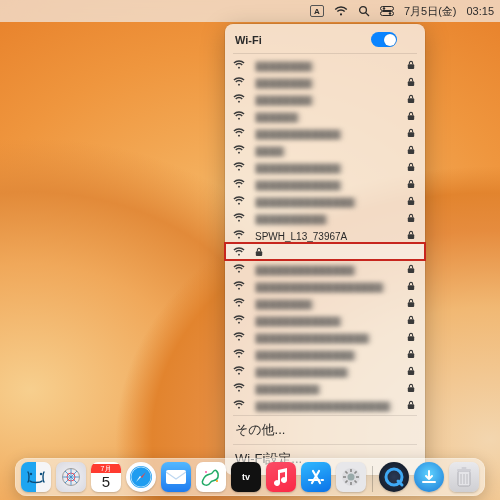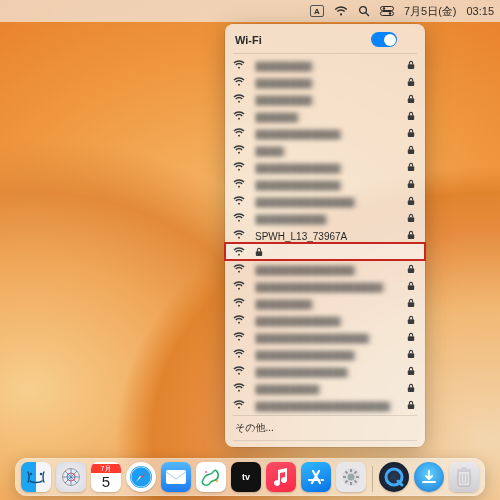--- a/index.html
+++ b/index.html
@@ -47,21 +47,21 @@
 .wifi-row {
   display:flex; align-items:flex-end; padding: 1px 10px 1px 8px;
   height: 17px; gap: 10px;
   position: relative;
 }
 .wifi-row .name { flex:1; white-space:nowrap; overflow:hidden; text-overflow:clip; }
 .wifi-row .name.blur { color: transparent; text-shadow: 0 0 4px rgba(80,80,80,0.8); filter:blur(2px); }
 .wifi-row .lock { flex:0 0 auto; }
 .wifi-row.highlight { outline: 2px solid #c7261e; outline-offset:-1px; background: rgba(255,255,255,0.35); }
 
-.wifi-footer { padding: 3px 10px; font-size: 10px; }
+.wifi-footer { padding: 3px 10px; font-size: 13px; }
 
 
 .dock-wrap { position:absolute; bottom:4px; left:50%; transform:translateX(-50%); }
 .dock {
   display:flex; align-items:flex-end; gap:5px;
   background: rgba(248,245,243,0.55);
   border-radius: 12px;
   padding: 4px 6px;
   box-shadow: 0 4px 16px rgba(0,0,0,0.2), inset 0 0 0 0.5px rgba(255,255,255,0.4);
 }
@@ -332,20 +332,21 @@
           <span class="name blur">███████████████████</span>
           <span class="lock"><svg class="lock-g" viewBox="0 0 10 12">
               <rect x="1" y="5" width="8" height="6" rx="1.2" fill="#3a3a3a"></rect>
               <path d="M3 5V3.4a2 2 0 014 0V5" fill="none" stroke="#3a3a3a" stroke-width="1.4"></path>
             </svg></span>
         </div>
       </div>
     <div class="wifi-sep"></div>
     <div class="wifi-footer">その他...</div>
     <div class="wifi-sep"></div>
+    <div class="wifi-footer">Wi-Fi設定...</div>
   </div>
 
   <div class="dock-wrap">
     <div class="dock">
       <div class="dock-icon di-finder">
         <svg width="24" height="24" viewBox="0 0 24 24">
             <path d="M4 7c0 0 1 1 1 5s-1 5-1 5" stroke="#0b4c7a" stroke-width="1.4" fill="none" stroke-linecap="round"></path>
             <path d="M20 7c0 0-1 1-1 5s1 5 1 5" stroke="#0b4c7a" stroke-width="1.4" fill="none" stroke-linecap="round"></path>
             <circle cx="7" cy="9" r="1.2" fill="#0b4c7a"></circle>
             <circle cx="17" cy="9" r="1.2" fill="#0b4c7a"></circle>

